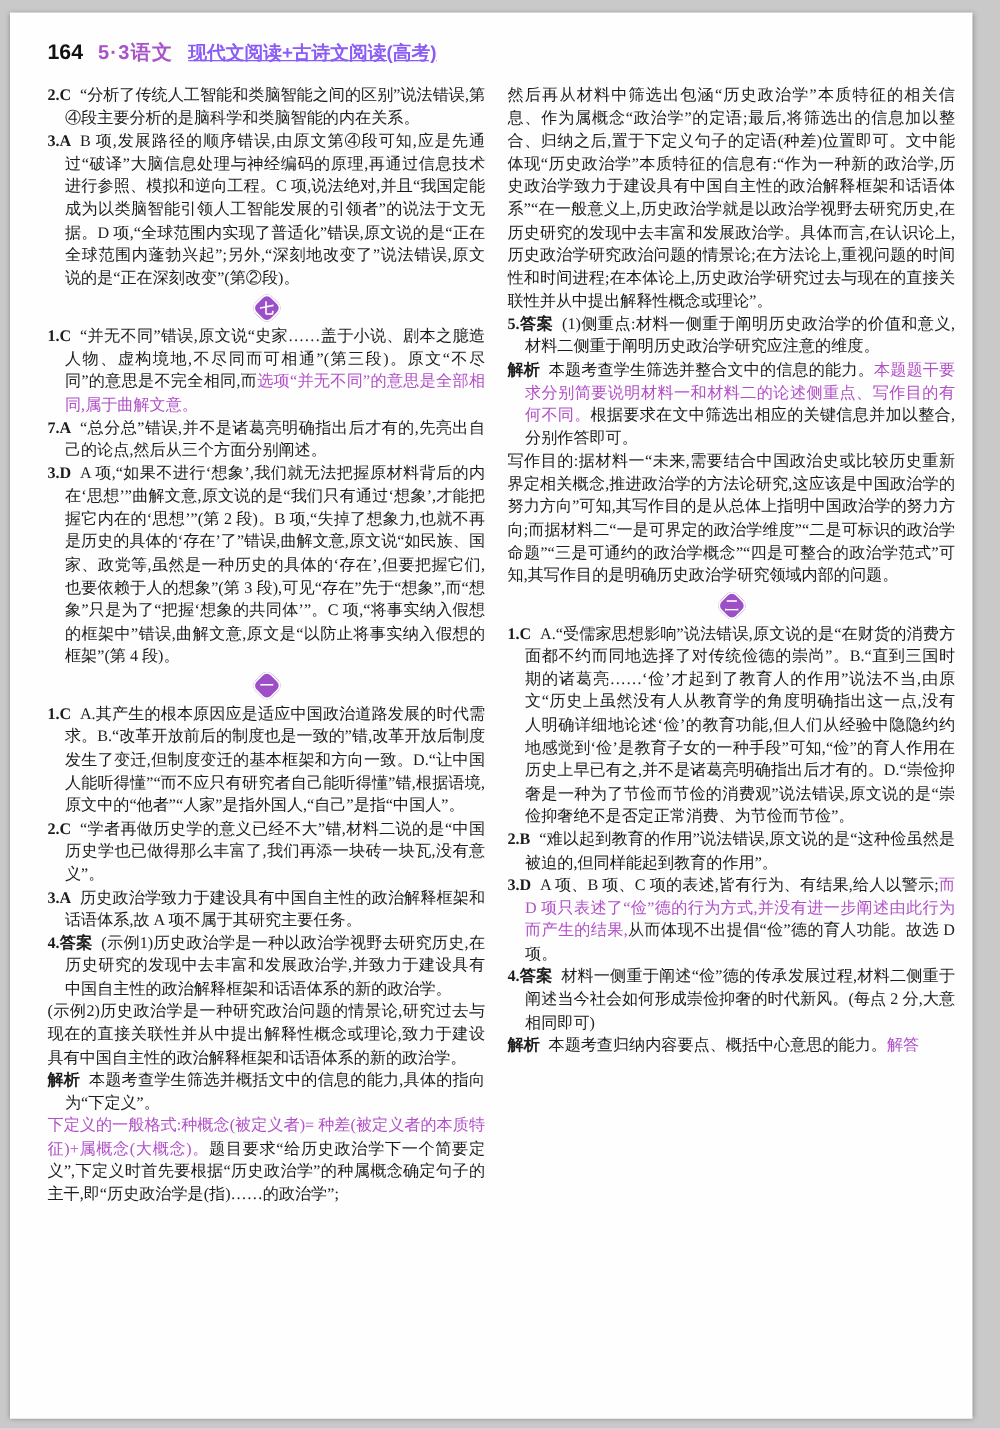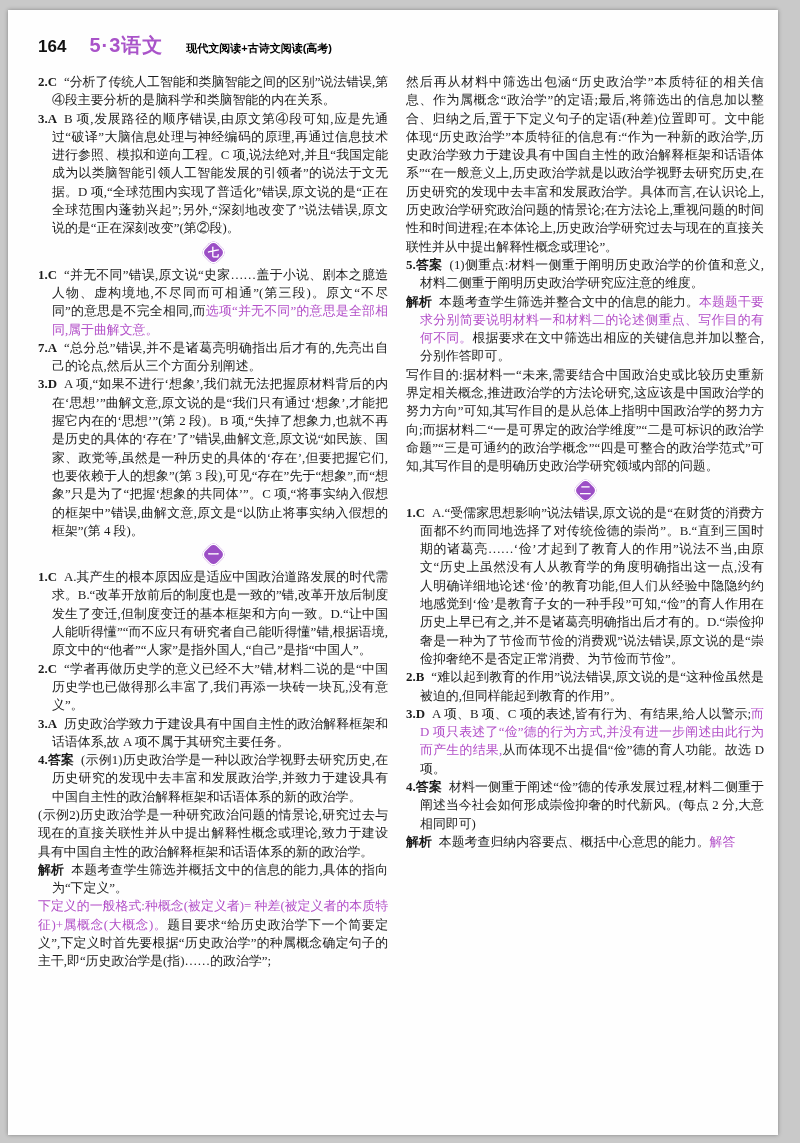--- a/index.html
+++ b/index.html
@@ -12,34 +12,34 @@
   }
   .sheet{
     position:absolute;left:8px;top:10px;
     width:770px;height:1125px;
     background:#fefefe;
     box-shadow:0 0 4px rgba(0,0,0,.35);
     overflow:hidden;
   }
   
   .hdr{
-    display:flex;align-items:baseline;gap:23px;
+    display:flex;align-items:baseline;gap:12px;
     padding:22px 0 0 30px;
   }
   .hdr .pageno{
     font-family:"Liberation Sans","DejaVu Sans",sans-serif;
     font-weight:bold;font-size:17px;color:#111;
   }
   .hdr .brand{
     font-family:"Liberation Sans","DejaVu Sans",sans-serif;
-    font-weight:bold;font-size:20px;color:#a953c9;letter-spacing:1px;
+    font-weight:bold;font-size:16px;color:#a953c9;letter-spacing:1px;
   }
   .hdr .subtitle{
     font-family:"Liberation Sans","DejaVu Sans",sans-serif;
-    font-weight:bold;font-size:11px;color:#000000;
+    font-weight:bold;font-size:15px;color:#8b5cf6;text-decoration:underline;
   }
   
   .cols{
     display:flex;gap:18px;
     padding:14px 14px 0 30px;
   }
   .col{width:353px;height:1048px;overflow:hidden;}
   .col.right{width:361px;}
   
   .blk{

